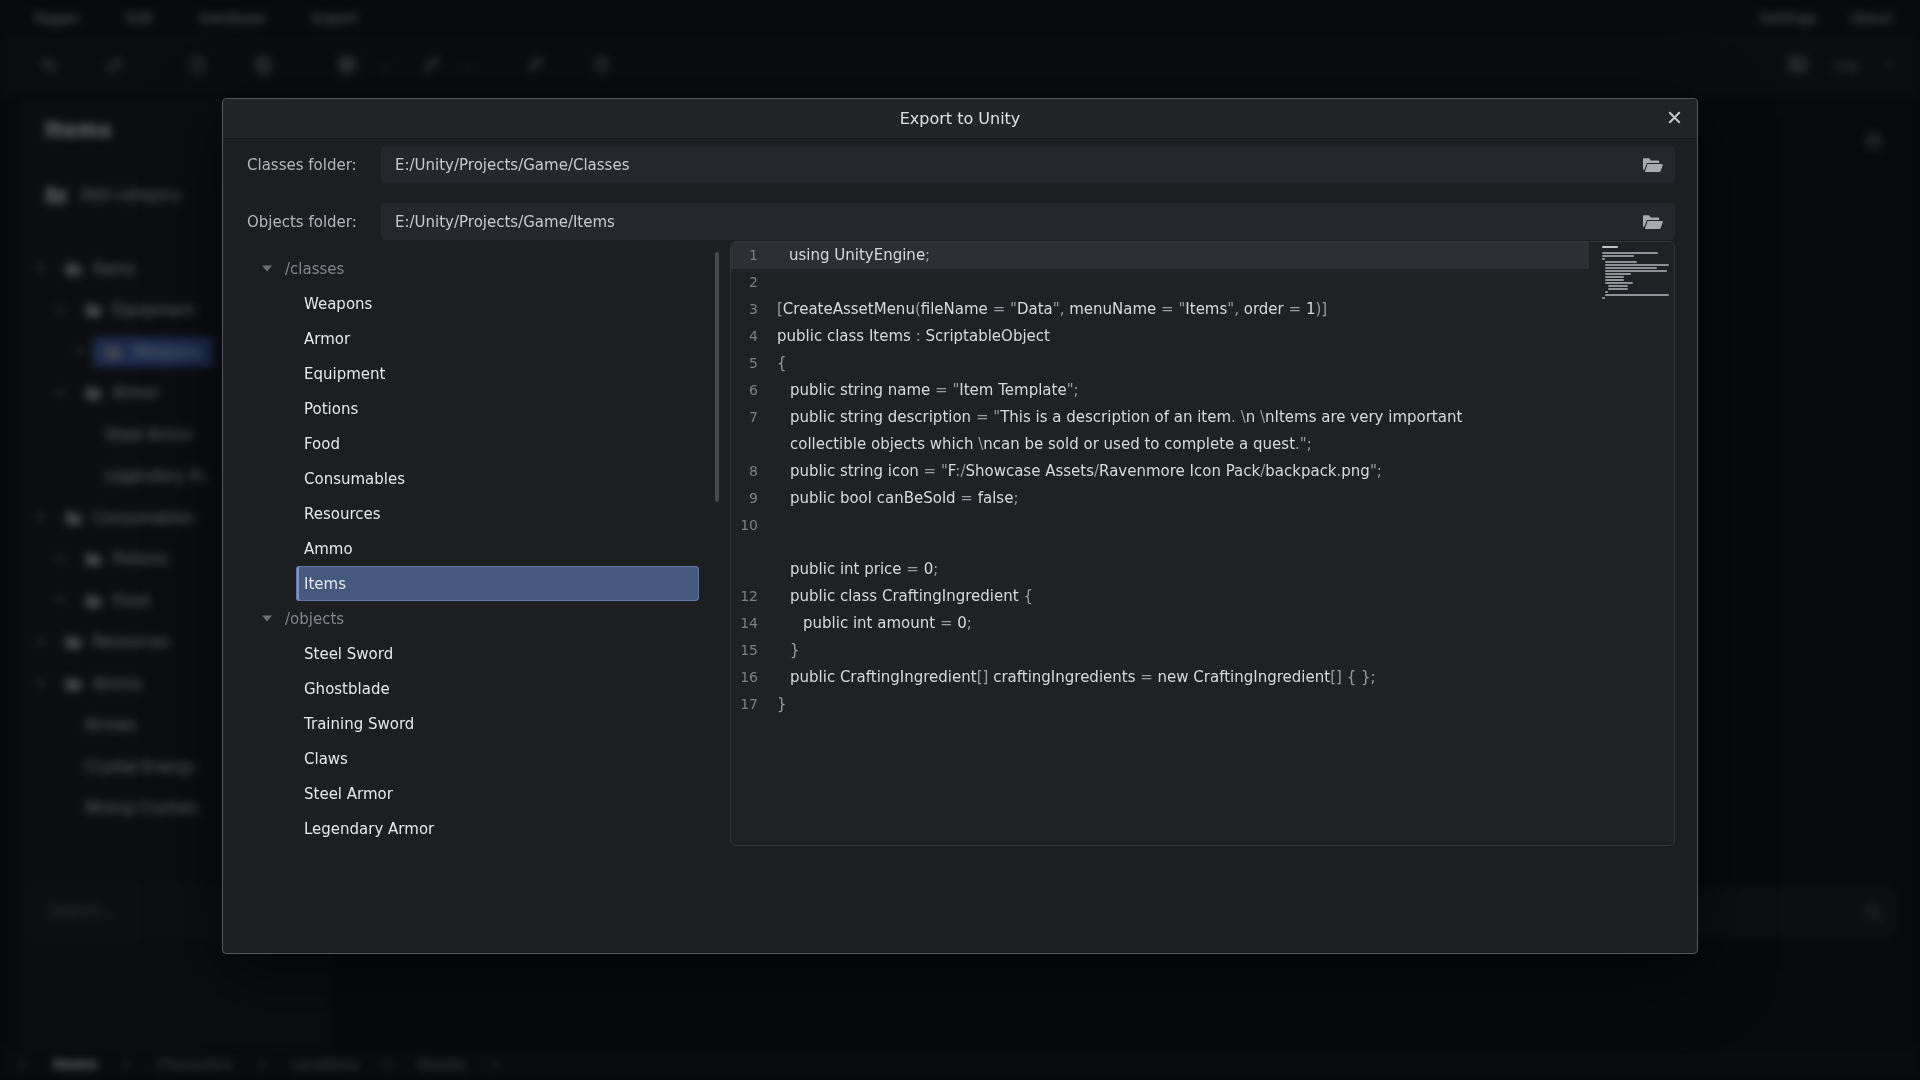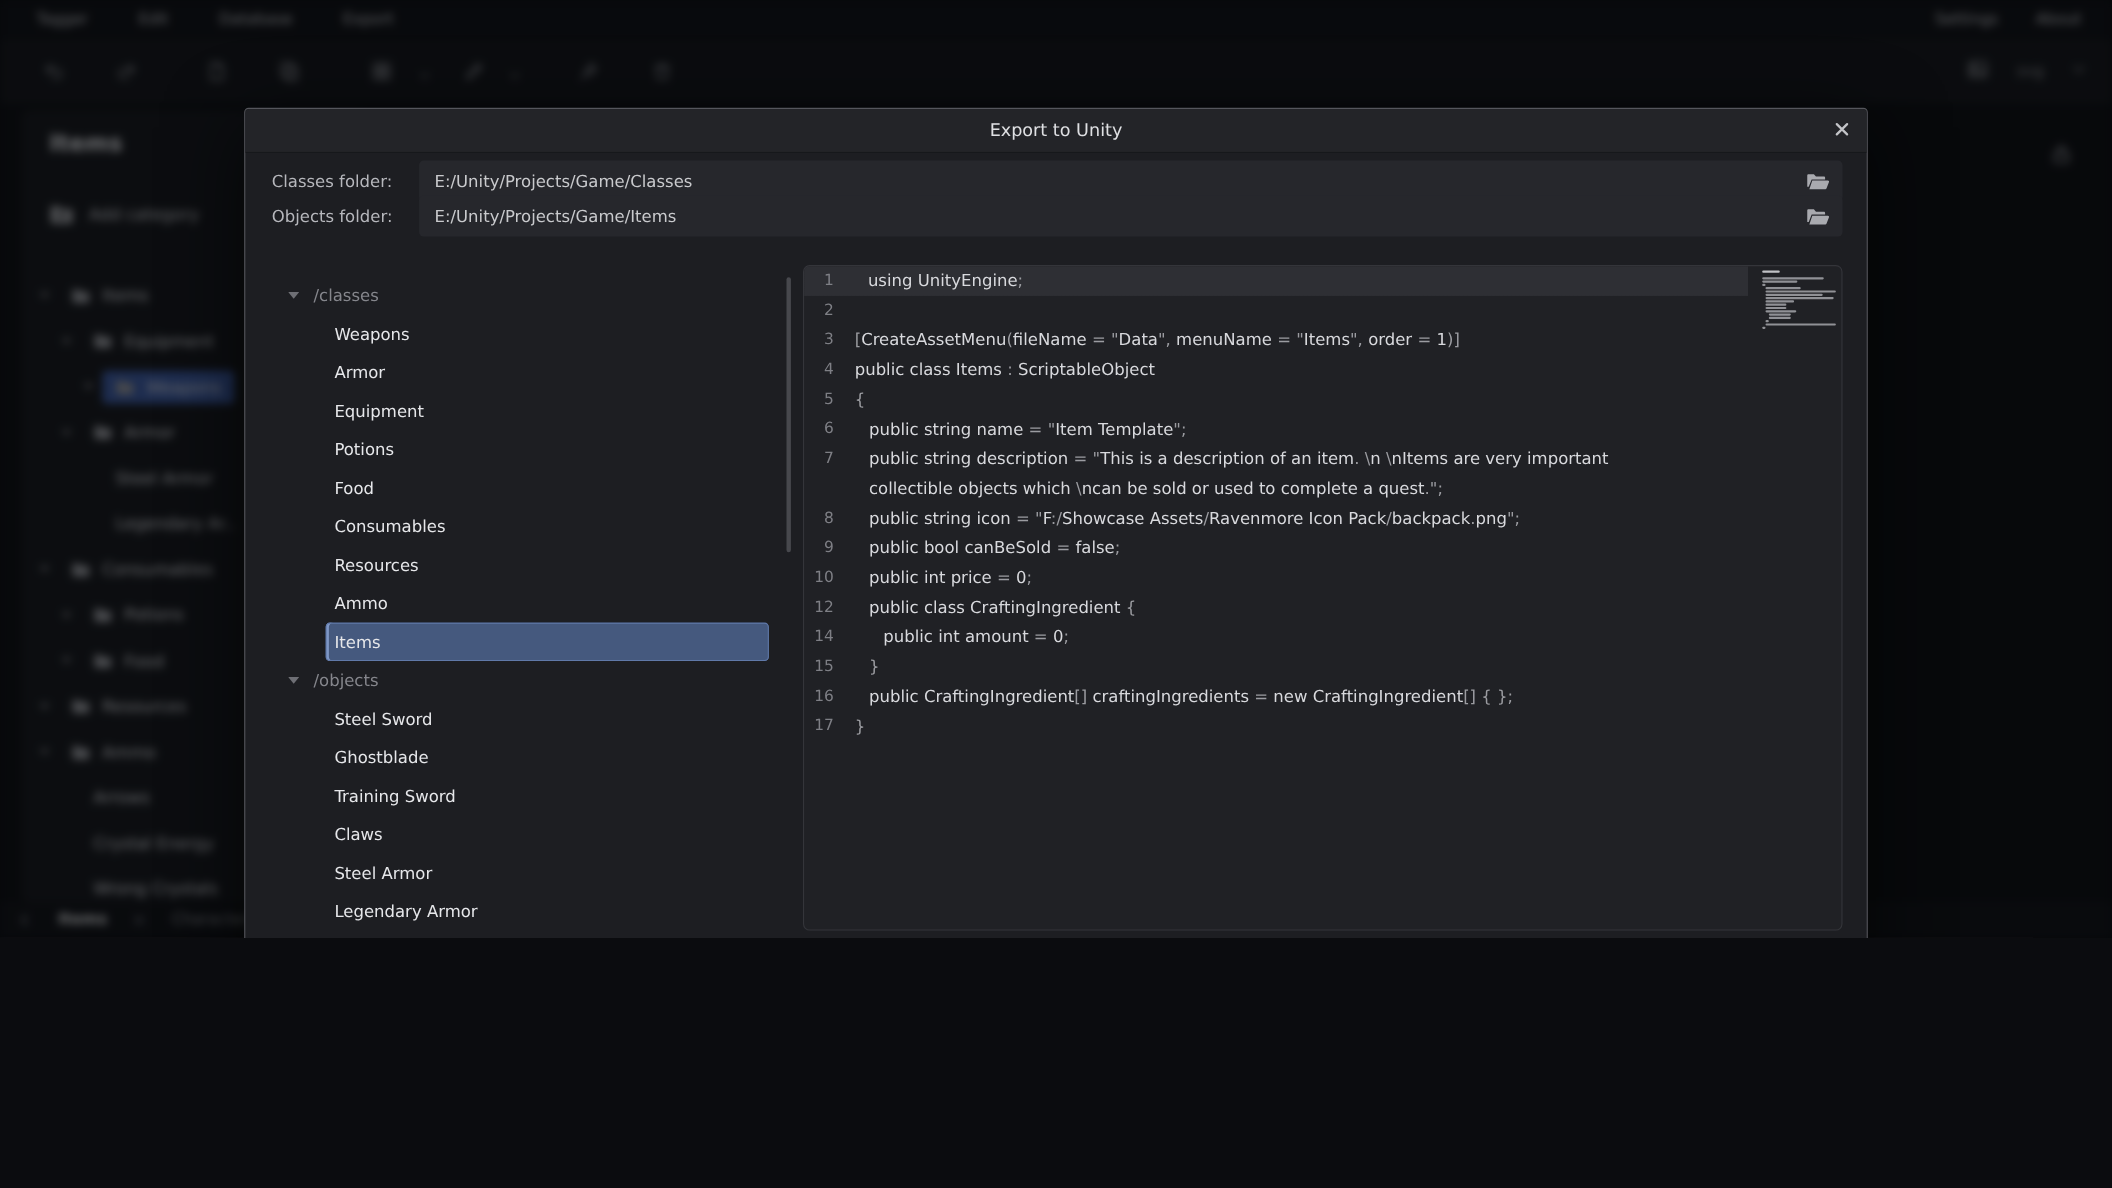--- a/index.html
+++ b/index.html
@@ -1,18 +1,18 @@
 <!DOCTYPE html>
 <html><head>
 <meta charset="utf-8">
 <style>
   * { margin:0; padding:0; box-sizing:border-box; cursor:default; }
   html,body { width:1920px; height:1080px; overflow:hidden; background:#0b0c0f;
               font-family:"DejaVu Sans", sans-serif; }
-  .stage { position:relative; width:1920px; height:852px; overflow:hidden; }
+  .stage { position:relative; width:1920px; height:1080px; overflow:hidden; }
 
   
   .app { position:absolute; inset:0; background:#0d0e11; filter:blur(4px); }
   .menubar { position:absolute; top:0; left:0; right:0; height:36px; background:#0f1014;
              display:flex; align-items:center; font-size:14px; color:#c7c8cc; }
   .menu-left { display:flex; gap:46px; padding-left:33px; }
   .menu-right { margin-left:auto; display:flex; gap:34px; padding-right:28px; }
   .toolbar { position:absolute; top:36px; left:0; right:0; height:58px; background:#15161a; }
   .tb-icon { position:absolute; top:19px; width:20px; height:20px; color:#85868c; }
   .tb-icon svg { width:20px; height:20px; }
@@ -68,21 +68,21 @@
            background:#1d1e22; border:1px solid #55565c; border-radius:4px;
            box-shadow:0 18px 70px rgba(0,0,0,0.65); }
   .m-header { position:absolute; left:0; top:0; right:0; height:40px; background:#232428;
               border-radius:4px 4px 0 0; border-bottom:1px solid #17181b; }
   .m-title { text-align:center; line-height:40px; font-size:16px; color:#dfe0e3; }
   .m-close { position:absolute; right:12px; top:9px; width:22px; height:22px; background:none;
              border:none; color:#c3c4c8; }
   .m-close svg { width:15px; height:15px; }
 
   .field { position:absolute; left:24px; right:22px; display:flex; align-items:center; }
-  .f1 { top:47px; }  .f2 { top:79px; }
+  .f1 { top:47px; }  .f2 { top:104px; }
   .field label { width:134px; font-size:15px; color:#b6b7bc; flex:none; }
   .inp { flex:1; position:relative; }
   .inp input { width:100%; height:37px; background:#26272c; border:none; outline:none;
                border-radius:4px; color:#c9cacd; font-size:15px; font-family:inherit;
                padding:0 44px 0 14px; }
   .inp .fold { position:absolute; right:12px; top:50%; transform:translateY(-50%);
                width:21px; height:16px; color:#a9aaaf; background:none; border:none; display:flex; }
   .inp .fold svg { width:21px; height:16px; }
 
   .m-tree { position:absolute; left:24px; top:142px; width:472px; height:605px; padding-top:10px;
@@ -529,21 +529,21 @@
           <div class="crow">
             <div class="lnum">8</div>
             <div class="ctext" style="padding-left: 19px;">public string icon <span class="p">=</span> <span class="p">"</span>F<span class="p">:</span><span class="p">/</span>Showcase Assets<span class="p">/</span>Ravenmore Icon Pack<span class="p">/</span>backpack<span class="p">.</span>png<span class="p">"</span><span class="p">;</span></div>
           </div>
           <div class="crow">
             <div class="lnum">9</div>
             <div class="ctext" style="padding-left: 19px;">public bool canBeSold <span class="p">=</span> false<span class="p">;</span></div>
           </div>
           <div class="crow">
             <div class="lnum">10</div>
-            <div class="ctext" style="padding-left: 19px;">public int price <span class="p">=</span> 0<span class="p">;</span></div>
+            <div class="ctext" style="padding-left: 19px; margin-top: 44px;">public int price <span class="p">=</span> 0<span class="p">;</span></div>
           </div>
           <div class="crow">
             <div class="lnum">12</div>
             <div class="ctext" style="padding-left: 19px;">public class CraftingIngredient <span class="p">{</span></div>
           </div>
           <div class="crow">
             <div class="lnum">14</div>
             <div class="ctext" style="padding-left: 32px;">public int amount <span class="p">=</span> 0<span class="p">;</span></div>
           </div>
           <div class="crow">

